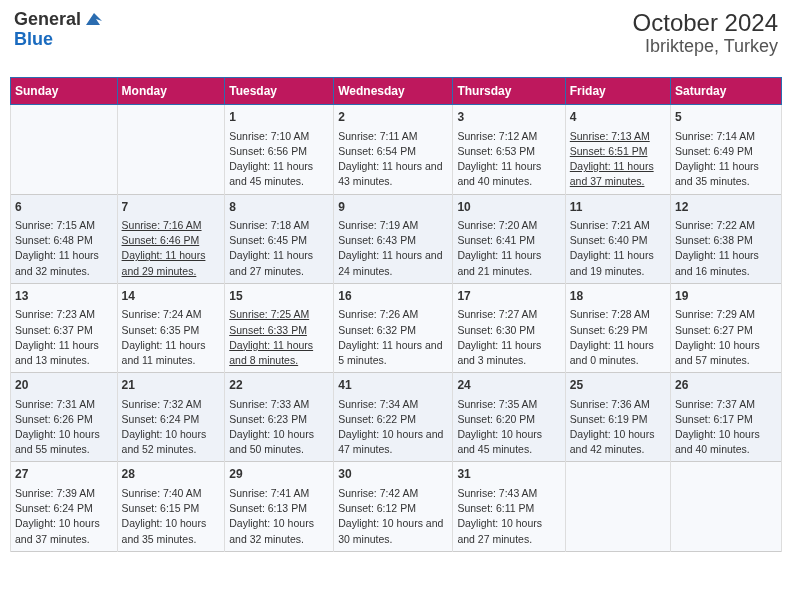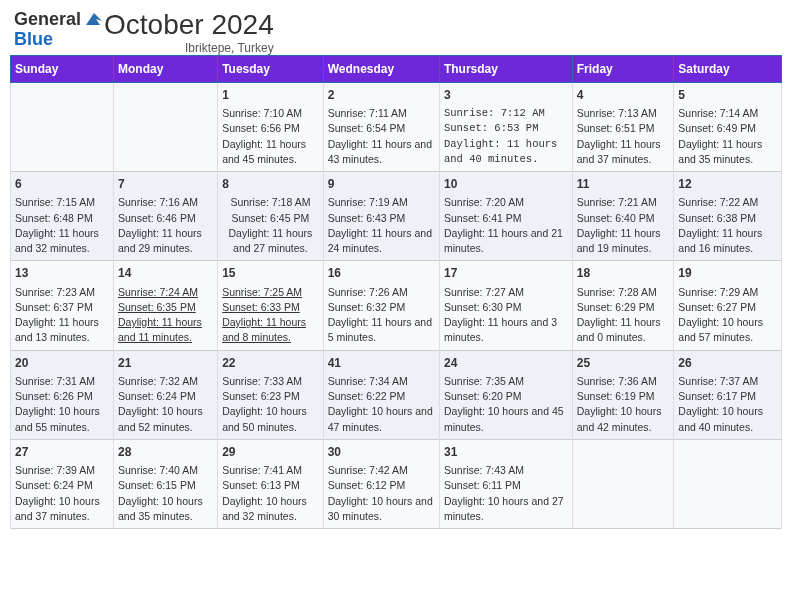--- a/index.html
+++ b/index.html
@@ -5,23 +5,23 @@
     * { box-sizing: border-box; margin: 0; padding: 0; }
     body {
       font-family: Arial, sans-serif;
       background: #fff;
       width: 792px;
       min-height: 612px;
       padding: 10px;
     }
     .header {
       display: flex;
-      justify-content: flex-start;
+      justify-content: space-between;
       align-items: flex-start;
-      margin-bottom: 0;
+      margin-bottom: 20px;
       padding: 0 4px;
     }
     .logo {
       display: flex;
       align-items: center;
       gap: 2px;
     }
     .logo-text-general {
       font-size: 18px;
       font-weight: bold;
@@ -29,36 +29,36 @@
     }
     .logo-text-blue {
       font-size: 18px;
       font-weight: bold;
       color: #1a6bbf;
     }
     .title-block {
       text-align: right;
     }
     .month-title {
-      font-size: 28px;
+      font-size: 24px;
       font-weight: normal;
       color: #333;
       line-height: 1.1;
     }
     .location-title {
-      font-size: 12px;
+      font-size: 18px;
       color: #555;
     }
     table {
       width: 100%;
       border-collapse: collapse;
       font-size: 10.5px;
     }
     thead tr {
-      background-color: #6d28d9;
+      background-color: #be185d;
       color: #fff;
     }
     thead th {
       padding: 6px 4px;
       text-align: left;
       font-weight: bold;
       font-size: 12px;
       border: 1px solid #2b6cb0;
     }
     tbody tr {
@@ -133,53 +133,53 @@
 Daylight: 11 hours and 45 minutes.</div>
         </td>
         <td>
           <span class="day-num">2</span>
           <div class="day-info" style="white-space: pre-line;">Sunrise: 7:11 AM
 Sunset: 6:54 PM
 Daylight: 11 hours and 43 minutes.</div>
         </td>
         <td>
           <span class="day-num">3</span>
-          <div class="day-info" style="white-space: pre-line; font-family: Liberation Mono, monospace;">Sunrise: 7:12 AM
+          <div class="day-info" style="white-space: pre-line;">Sunrise: 7:12 AM
 Sunset: 6:53 PM
 Daylight: 11 hours and 40 minutes.</div>
         </td>
         <td>
           <span class="day-num">4</span>
-          <div class="day-info" style="white-space: pre-line;">Sunrise: 7:13 AM
+          <div class="day-info" style="white-space: pre-line; text-decoration: underline;">Sunrise: 7:13 AM
 Sunset: 6:51 PM
 Daylight: 11 hours and 37 minutes.</div>
         </td>
         <td>
           <span class="day-num">5</span>
           <div class="day-info" style="white-space: pre-line;">Sunrise: 7:14 AM
 Sunset: 6:49 PM
 Daylight: 11 hours and 35 minutes.</div>
         </td>
       </tr>
       <tr>
         <td>
           <span class="day-num">6</span>
           <div class="day-info" style="white-space: pre-line;">Sunrise: 7:15 AM
 Sunset: 6:48 PM
 Daylight: 11 hours and 32 minutes.</div>
         </td>
         <td>
           <span class="day-num">7</span>
-          <div class="day-info" style="white-space: pre-line;">Sunrise: 7:16 AM
+          <div class="day-info" style="white-space: pre-line; text-decoration: underline;">Sunrise: 7:16 AM
 Sunset: 6:46 PM
 Daylight: 11 hours and 29 minutes.</div>
         </td>
         <td>
           <span class="day-num">8</span>
-          <div class="day-info" style="white-space: pre-line; text-align: center;">Sunrise: 7:18 AM
+          <div class="day-info" style="white-space: pre-line;">Sunrise: 7:18 AM
 Sunset: 6:45 PM
 Daylight: 11 hours and 27 minutes.</div>
         </td>
         <td>
           <span class="day-num">9</span>
           <div class="day-info" style="white-space: pre-line;">Sunrise: 7:19 AM
 Sunset: 6:43 PM
 Daylight: 11 hours and 24 minutes.</div>
         </td>
         <td>
@@ -203,21 +203,21 @@
       </tr>
       <tr>
         <td>
           <span class="day-num">13</span>
           <div class="day-info" style="white-space: pre-line;">Sunrise: 7:23 AM
 Sunset: 6:37 PM
 Daylight: 11 hours and 13 minutes.</div>
         </td>
         <td>
           <span class="day-num">14</span>
-          <div class="day-info" style="white-space: pre-line; text-decoration: underline;">Sunrise: 7:24 AM
+          <div class="day-info" style="white-space: pre-line;">Sunrise: 7:24 AM
 Sunset: 6:35 PM
 Daylight: 11 hours and 11 minutes.</div>
         </td>
         <td>
           <span class="day-num">15</span>
           <div class="day-info" style="white-space: pre-line; text-decoration: underline;">Sunrise: 7:25 AM
 Sunset: 6:33 PM
 Daylight: 11 hours and 8 minutes.</div>
         </td>
         <td>

